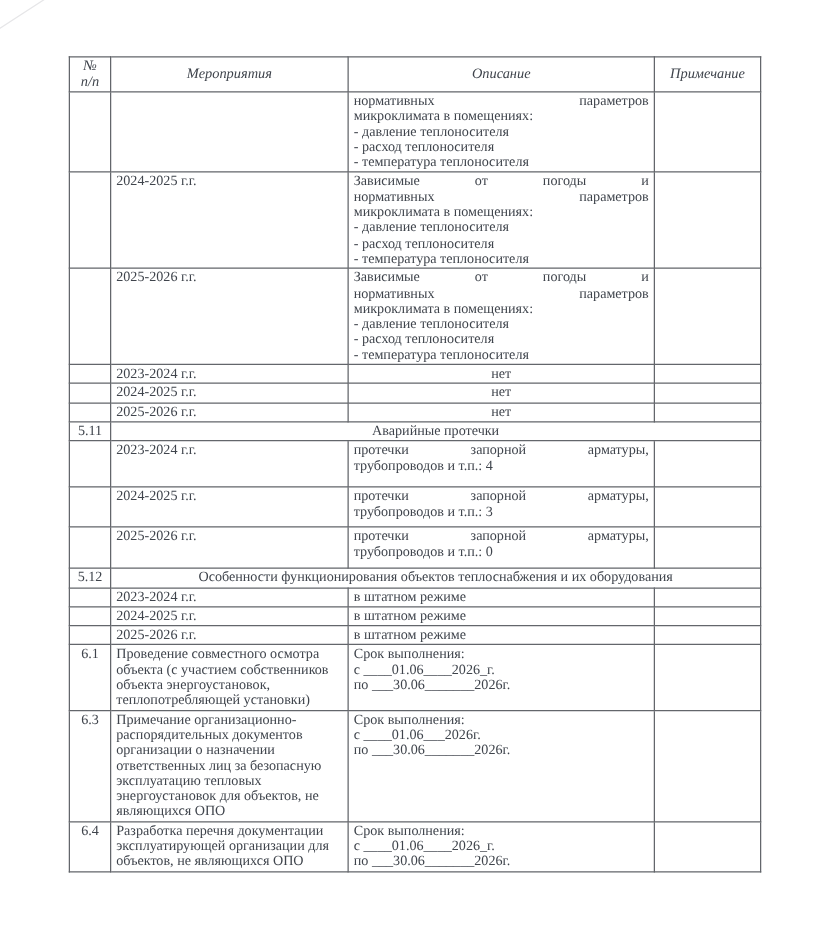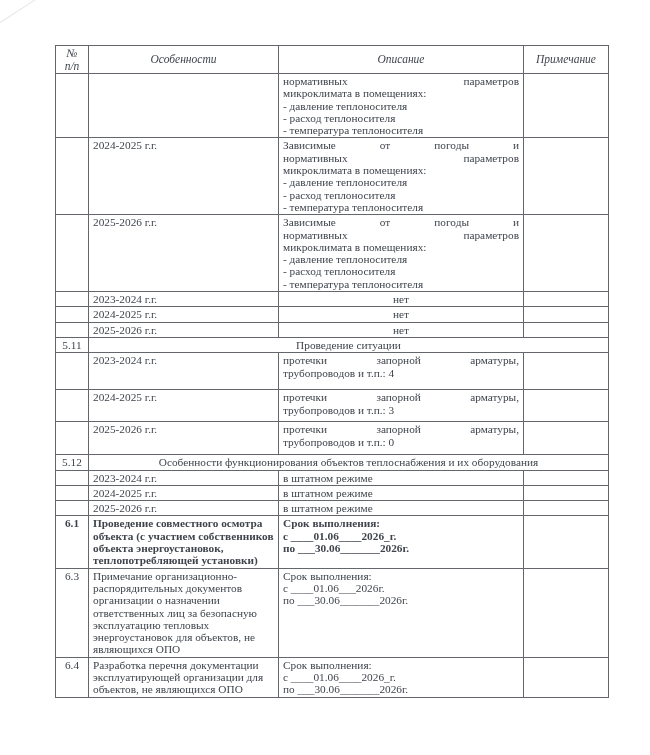--- a/index.html
+++ b/index.html
@@ -47,21 +47,21 @@
     <colgroup>
         <col style="width: 33px;">
         <col style="width: 190px;">
         <col style="width: 245px;">
         <col style="width: 85px;">
       </colgroup>
     <thead>
       <tr style="height: 28px;">
           <th>№
 п/п</th>
-          <th>Особенности</th>
+          <th>Мероприятия</th>
           <th>Описание</th>
           <th>Примечание</th>
         </tr>
     </thead>
     <tbody>
         <tr style="height: 58px;">
           <td></td>
           <td></td>
           <td><div class="ln stretch">нормативных параметров</div><div class="ln">микроклимата в помещениях:</div><div class="ln">- давление теплоносителя</div><div class="ln">- расход теплоносителя</div><div class="ln">- температура теплоносителя</div></td>
           <td></td>
@@ -91,21 +91,21 @@
           <td></td>
         </tr>
         <tr style="height: 13px;">
           <td></td>
           <td>2025-2026 г.г.</td>
           <td class="c">нет</td>
           <td></td>
         </tr>
         <tr style="height: 14px;">
           <td class="c">5.11</td>
-          <td colspan="3" class="c">Проведение ситуации</td>
+          <td colspan="3" class="c">Аварийные протечки</td>
         </tr>
         <tr style="height: 37px;">
           <td></td>
           <td>2023-2024 г.г.</td>
           <td><div class="ln stretch">протечки запорной арматуры,</div><div class="ln">трубопроводов и т.п.: 4</div></td>
           <td></td>
         </tr>
         <tr style="height: 32px;">
           <td></td>
           <td>2024-2025 г.г.</td>
@@ -133,21 +133,21 @@
           <td>2024-2025 г.г.</td>
           <td>в штатном режиме</td>
           <td></td>
         </tr>
         <tr style="height: 13px;">
           <td></td>
           <td>2025-2026 г.г.</td>
           <td>в штатном режиме</td>
           <td></td>
         </tr>
-        <tr style="height: 52px; font-weight: bold;">
+        <tr style="height: 52px;">
           <td class="c">6.1</td>
           <td><div class="ln">Проведение совместного осмотра</div><div class="ln">объекта (с участием собственников</div><div class="ln">объекта энергоустановок,</div><div class="ln">теплопотребляющей установки)</div></td>
           <td><div class="ln">Срок выполнения:</div><div class="ln">с ____01.06____2026_г.</div><div class="ln">по ___30.06_______2026г.</div></td>
           <td></td>
         </tr>
         <tr style="height: 86px;">
           <td class="c">6.3</td>
           <td><div class="ln">Примечание организационно-</div><div class="ln">распорядительных документов</div><div class="ln">организации о назначении</div><div class="ln">ответственных лиц за безопасную</div><div class="ln">эксплуатацию тепловых</div><div class="ln">энергоустановок для объектов, не</div><div class="ln">являющихся ОПО</div></td>
           <td><div class="ln">Срок выполнения:</div><div class="ln">с ____01.06___2026г.</div><div class="ln">по ___30.06_______2026г.</div></td>
           <td></td>

